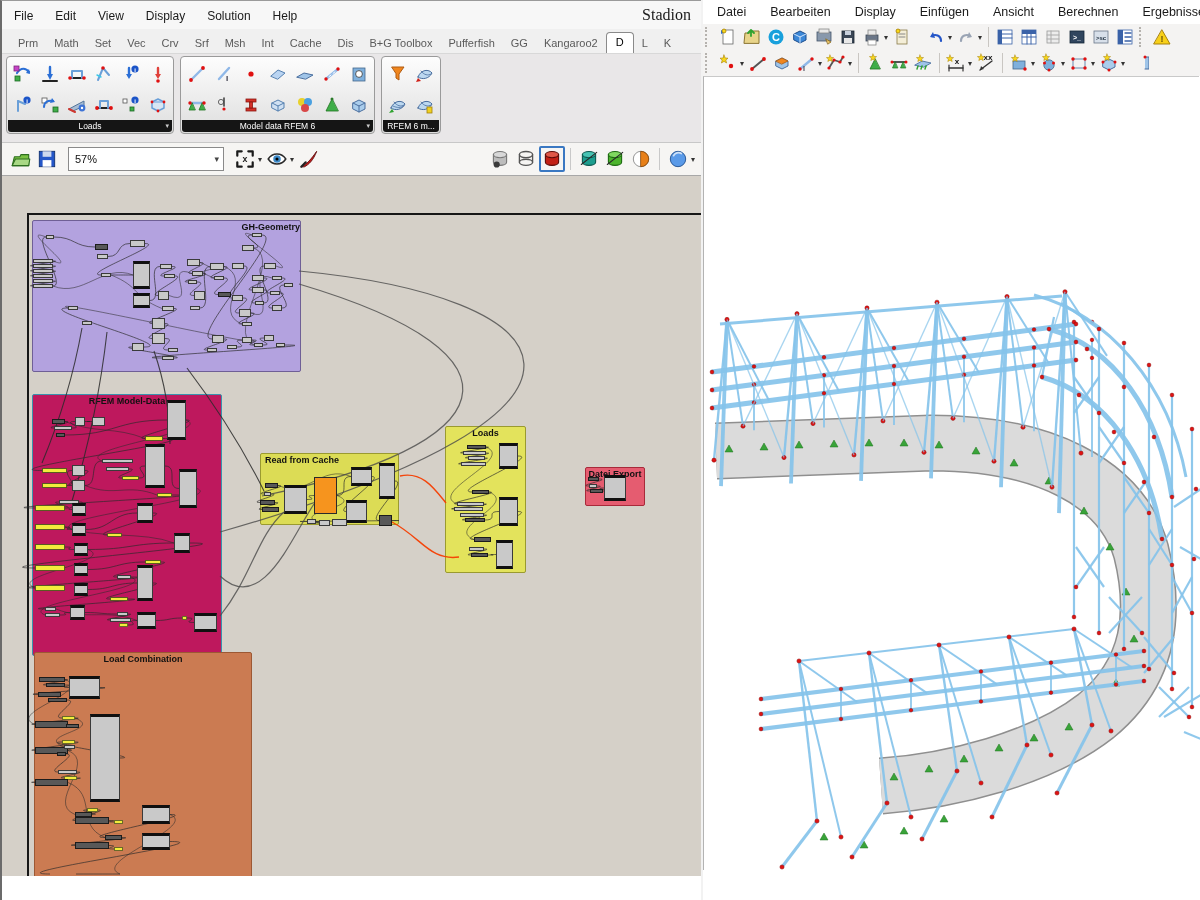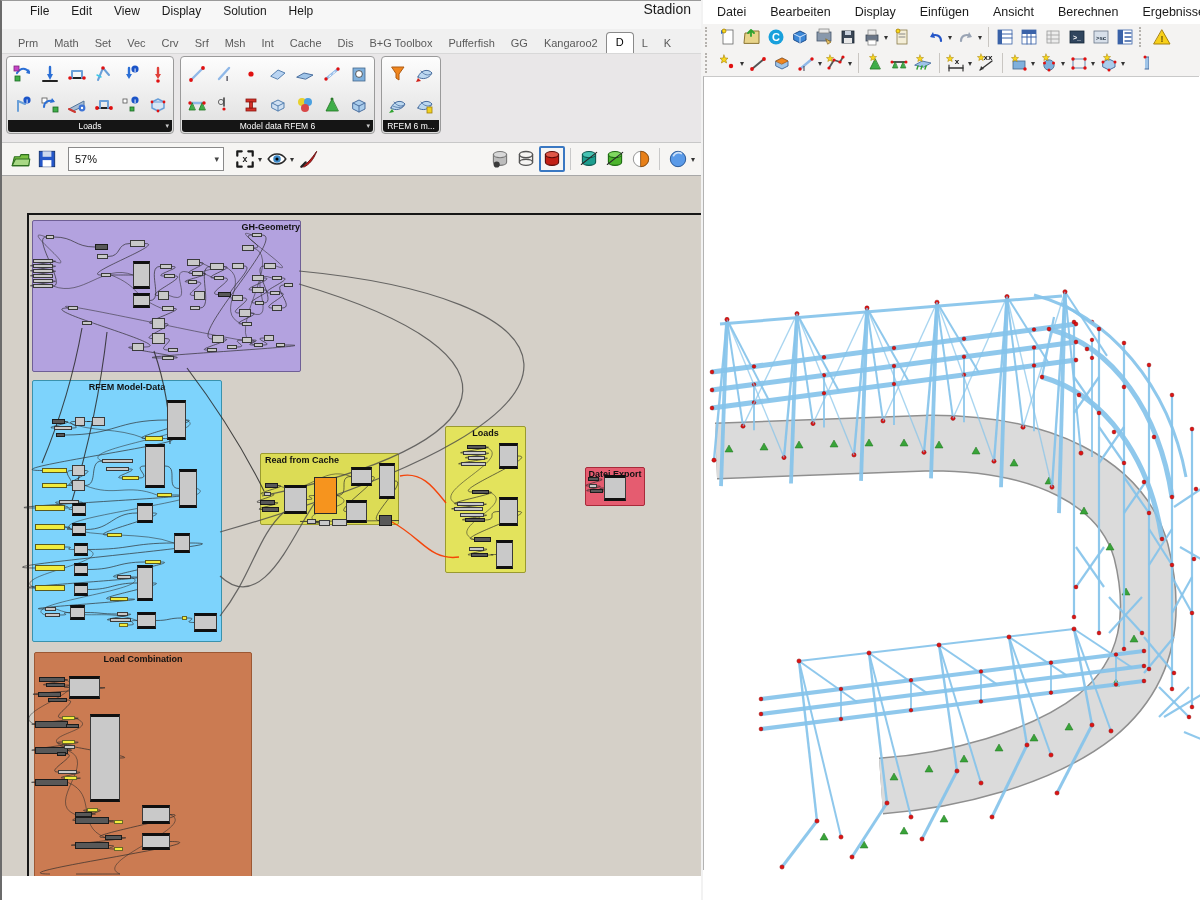--- a/index.html
+++ b/index.html
@@ -4,23 +4,23 @@
 <style>
   html,body{margin:0;padding:0;background:#888;}
   #stage{position:relative;width:1200px;height:900px;overflow:hidden;background:#fff;
          font-family:"Liberation Sans",sans-serif;-webkit-font-smoothing:antialiased;}
   
   #gh{position:absolute;left:0;top:0;width:701px;height:900px;background:#fff;border-left:2px solid #6b6b6b;border-top:1px solid #9a9a9a;box-sizing:border-box;}
   .gh-titlebar{height:30px;background:#fff;display:flex;align-items:center;padding-left:10px;position:relative;}
   .gh-title{font-size:12px;color:#5f5f5f;}
   .wctrls{position:absolute;right:0;top:0;height:30px;display:flex;}
   .wbtn{width:45px;height:30px;display:flex;align-items:center;justify-content:center;color:#555;font-size:13px;}
-  .gh-menubar{height:28px;background:#f7f7f7;display:flex;padding-left:28px;position:relative;}
+  .gh-menubar{height:28px;background:#f7f7f7;display:flex;align-items:center;padding-left:12px;position:relative;}
   .mi{font-size:12px;color:#1a1a1a;margin-right:22px;}
-  .gh-menu-right{position:absolute;right:10px;font-size:14px;color:#1a1a1a;}
+  .gh-menu-right{position:absolute;right:10px;font-size:16px;color:#1a1a1a;font-family:Liberation Serif, serif;}
   .gh-tabbar{height:24px;background:#f0f0f0;display:flex;align-items:flex-end;padding-left:8px;border-bottom:1px solid #d8d8d8;}
   .tab{font-size:11px;color:#5a5a5a;padding:3px 8px 4px 8px;white-space:nowrap;}
   .tab.active{background:#fff;border:1px solid #8a8a8a;border-bottom:none;border-radius:4px 4px 0 0;color:#000;padding:3px 9px 5px 9px;}
   .gh-ribbon{height:86px;background:#e9e7e8;display:flex;align-items:flex-start;padding:2px 0 0 4px;border-bottom:1px solid #c8c8c8;}
   .panel{position:relative;background:linear-gradient(#fdfdfd,#dedede);border:1px solid #9a9a9a;border-radius:4px;margin-right:6px;height:78px;box-sizing:border-box;}
   .picons{display:grid;grid-auto-flow:column;grid-template-rows:31px 31px;padding:1px 2px 0 2px;}
   .cicon{width:27px;height:31px;display:flex;align-items:center;justify-content:center;}
   .plabel{position:absolute;left:1px;right:1px;bottom:1px;height:12px;background:#151515;border-radius:0 0 3px 3px;color:#fff;font-size:8.5px;display:flex;align-items:center;justify-content:center;}
   .plabel .pcaret{position:absolute;right:3px;font-size:7px;color:#ccc;}
   
@@ -414,21 +414,21 @@
             <path d="M6 7 A5 5 0 0 1 13 5" fill="none" stroke="#cfe2f8" stroke-width="1.6" stroke-linecap="round" stroke-linejoin="round"></path>
           </svg>
         </div>
         <span class="caret" style="margin-right: 6px;">▾</span>
       </div>
     <div class="gh-canvas" id="gh-canvas">
         <div class="bigrect" style="left: 25px; top: 37px; width: 700px; height: 700px;"></div>
         <div class="group" style="left: 30px; top: 44px; width: 267px; height: 150px; background: rgb(179, 162, 223); border: 1px solid rgb(111, 95, 150);">
           <div class="gtitle" style="left: 0px; right: 0px; text-align: right;">GH-Geometry</div>
         </div>
-        <div class="group" style="left: 30px; top: 204px; width: 188px; height: 260px; background: #7dd3fc; border: 1px solid rgb(58, 146, 173);">
+        <div class="group" style="left: 30px; top: 218px; width: 188px; height: 260px; background: #be185d; border: 1px solid rgb(58, 146, 173);">
           <div class="gtitle" style="left: 0px; right: 0px; text-align: center;">RFEM Model-Data</div>
         </div>
         <div class="group" style="left: 258px; top: 277px; width: 137px; height: 70px; background: rgb(220, 220, 85); border: 1px solid rgb(154, 154, 48);">
           <div class="gtitle" style="left: 4px;">Read from Cache</div>
         </div>
         <div class="group" style="left: 443px; top: 250px; width: 79px; height: 145px; background: rgb(227, 227, 92); border: 1px solid rgb(154, 154, 48);">
           <div class="gtitle" style="left: 0px; right: 0px; text-align: center;">Loads</div>
         </div>
         <div class="group" style="left: 583px; top: 291px; width: 58px; height: 37px; background: rgb(229, 92, 112); border: 1px solid rgb(168, 42, 58);">
           <div class="gtitle" style="left: 0px; right: 0px; text-align: center;">Datei Export</div>

